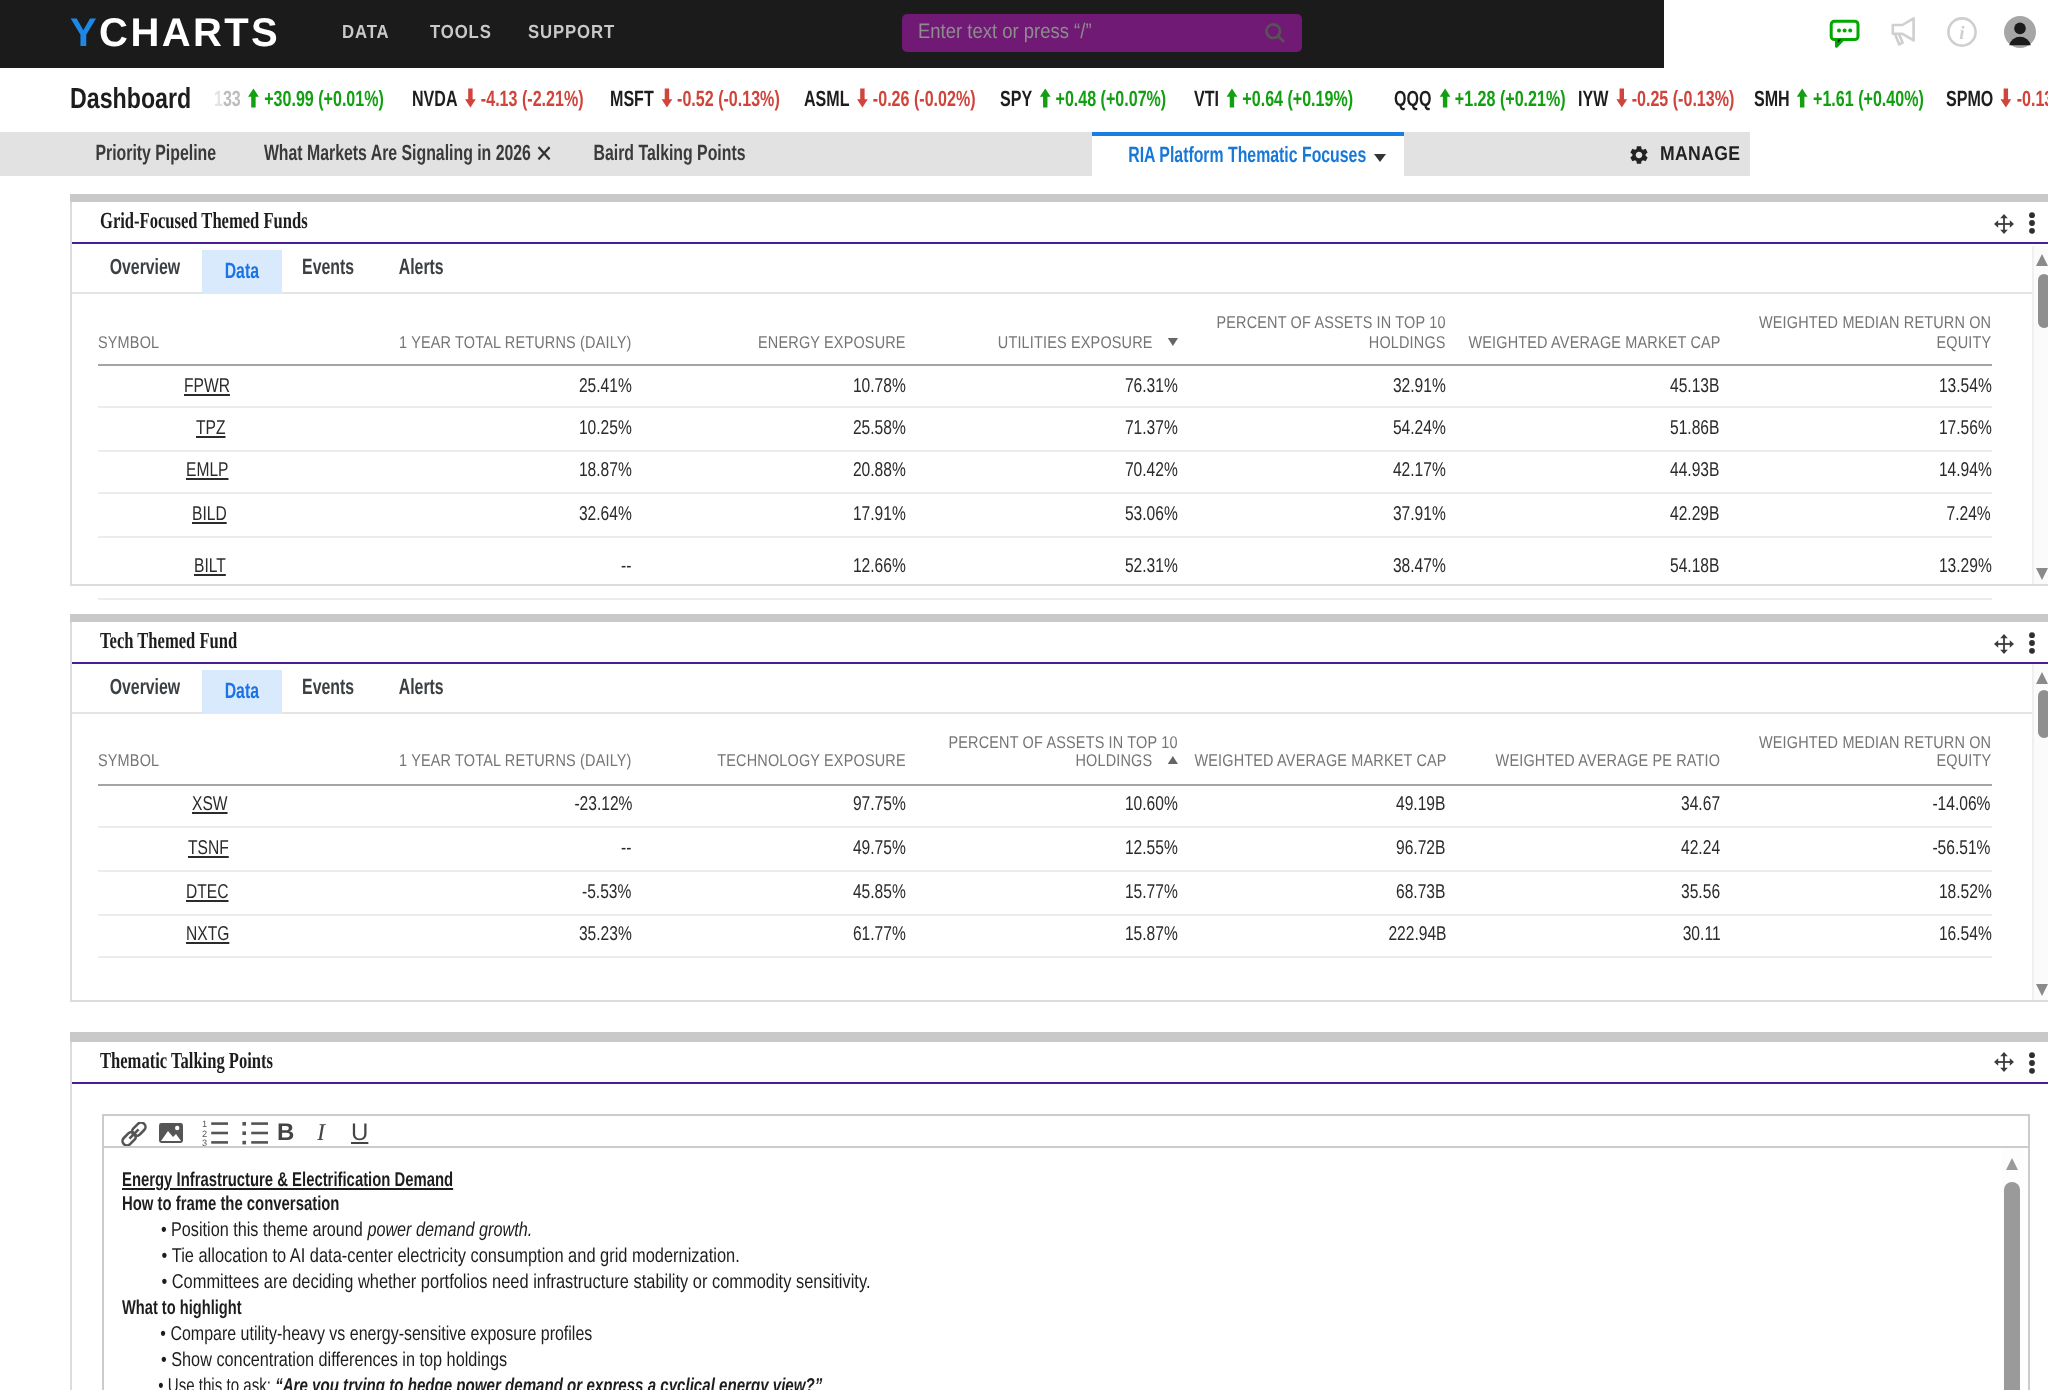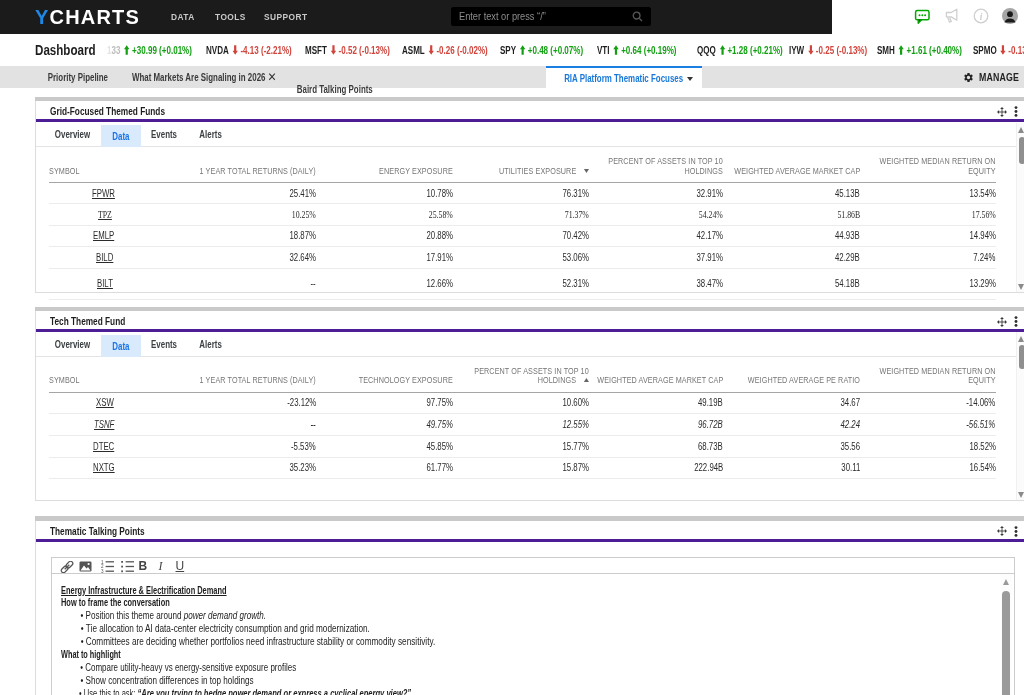--- a/index.html
+++ b/index.html
@@ -5,45 +5,45 @@
 html,body{margin:0;padding:0;}
 body{font-family:"Liberation Sans",sans-serif;}
 #app{position:relative;width:1024px;height:695px;overflow:hidden;background:#fff;}
 #app *{box-sizing:border-box;}
 
 #topbar{position:absolute;left:0;top:0;width:832px;height:34px;background:#1b1b1b;}
 #logo{position:absolute;left:35px;top:7px;font-size:20px;font-weight:700;letter-spacing:1.2px;color:#fff;line-height:20px;}
 #logo .y{color:#1e88e5;}
 .navitem{position:absolute;top:0;height:34px;line-height:34px;font-size:9.5px;font-weight:700;color:#c9c9c9;letter-spacing:.5px;}
 .navitem span{display:inline-block;transform:scaleX(.88);transform-origin:0 50%;}
-#search{position:absolute;left:451px;top:6.5px;width:200px;height:19.5px;background:#000000;border-radius:2.5px;}
+#search{position:absolute;left:451px;top:6.5px;width:200px;height:19.5px;background:#701a75;border-radius:2.5px;}
 #search .ph{position:absolute;left:8px;top:0;line-height:19.5px;font-size:10.5px;color:#8d8d8d;white-space:nowrap;transform:scaleX(.88);transform-origin:0 50%;}
 #search svg{position:absolute;right:8px;top:4px;}
 .tbico{position:absolute;top:8px;}
 
 #dashrow{position:absolute;left:0;top:34px;width:1024px;height:32px;background:#fff;}
 #dashtitle{position:absolute;left:35px;top:0;height:32px;line-height:32px;font-size:14.5px;font-weight:700;color:#1d1d1d;transform:scaleX(.8);transform-origin:0 50%;}
 .tk{position:absolute;top:0;height:32px;line-height:33px;font-size:11px;font-weight:700;white-space:nowrap;transform:scaleX(.73);transform-origin:0 50%;color:#1d1d1d;}
 .tk svg{margin:0 3px 0 5px;position:relative;top:1px;}
 .up{color:#12a012;}
 .dn{color:#d0443c;}
 
-#tabbar{position:absolute;left:0;top:66px;width:1024px;height:22px;background:#e2e2e2;}
+#tabbar{position:absolute;left:0;top:66px;width:875px;height:22px;background:#e2e2e2;}
 .tab{position:absolute;top:0;height:22px;display:flex;align-items:center;justify-content:center;font-size:11px;font-weight:700;color:#3a3a3a;white-space:nowrap;}
 .tab .lb{display:inline-block;transform:scaleX(.72);transform-origin:50% 50%;}
 #activetab{position:absolute;left:546px;top:0;width:156px;height:22px;background:#fff;border-top:2.4px solid #1a7fe0;display:flex;align-items:center;justify-content:center;color:#1878d8;font-size:11px;font-weight:700;white-space:nowrap;}
 #activetab .lb{display:inline-block;transform:scaleX(.72);transform-origin:50% 50%;}
 .caret{position:absolute;left:141px;top:9px;width:0;height:0;border-left:3.5px solid transparent;border-right:3.5px solid transparent;border-top:4px solid #333;}
 .closex{position:absolute;left:152px;top:0;line-height:22px;font-size:12px;font-weight:400;color:#333;transform:scaleX(.9);}
 #manage{position:absolute;right:-1px;top:0;height:22px;display:flex;align-items:center;font-size:10px;font-weight:700;color:#222;}
 #manage .lb{display:inline-block;transform:scaleX(.88);transform-origin:0 50%;letter-spacing:.2px;}
 
 .panel{position:absolute;left:35px;width:990px;background:#fff;border:1px solid #dcdcdc;border-top:none;}
 .pbar{position:absolute;left:-1px;top:0;width:990px;height:4.5px;background:#c9c9c9;}
-.ptitle{position:absolute;left:0;top:4.5px;width:988px;height:21px;border-bottom:3px solid #4c1d95;}
+.ptitle{position:absolute;left:0;top:4.5px;width:988px;height:21px;border-bottom:1px solid #4c1d95;font-family:Liberation Serif, serif;}
 .ptitle .t{position:absolute;left:14px;top:0;line-height:21px;font-size:11.5px;font-weight:700;color:#1d1d1d;white-space:nowrap;transform:scaleX(.72);transform-origin:0 50%;}
 .pctrl{position:absolute;top:9px;left:961px;width:34px;height:12px;display:flex;align-items:center;}
 .ptabs{position:absolute;left:0;top:25.5px;width:988px;height:24.5px;border-bottom:1px solid #e4e4e4;}
 .wtab{position:absolute;top:0;height:24.5px;display:flex;align-items:center;justify-content:center;font-size:11px;font-weight:700;color:#3c4043;white-space:nowrap;}
 .wtab .lb{display:inline-block;transform:scaleX(.72);transform-origin:50% 50%;}
 .wtab.on{background:#d9eafc;color:#1a73e8;top:2.5px;height:22px;}
 table.grid{position:absolute;left:14px;border-collapse:collapse;table-layout:fixed;width:946px;}
 table.grid th{font-size:8.5px;font-weight:400;color:#757575;position:relative;padding:0;line-height:9.5px;letter-spacing:.1px;border-bottom:1px solid #a5a5a5;}
 table.grid th .hs{position:absolute;right:0;bottom:6px;white-space:nowrap;transform:scaleX(.85);transform-origin:100% 100%;text-align:right;}
 table.grid th.l .hs{left:0;right:auto;transform-origin:0 100%;text-align:left;}
@@ -147,21 +147,21 @@
 </div>
 
 <div id="tabbar">
   <div class="tab" style="left:40px;width:75px;">
         <span class="lb">Priority Pipeline</span>
       </div>
   <div class="tab" style="left:115px;width:167px;">
         <span class="lb">What Markets Are Signaling in 2026</span>
         <span class="closex">✕</span>
       </div>
-  <div class="tab" style="left:287px;width:95px;margin-top:12px;">
+  <div class="tab" style="left:287px;width:95px;">
         <span class="lb">Baird Talking Points</span>
       </div>
   <div id="activetab">
         <span class="lb">RIA Platform Thematic Focuses</span>
         <span class="caret"></span>
       </div>
   <div id="manage">
     <svg width="11" height="11" viewBox="0 0 24 24" style="margin-right:5px;">
           <path fill="#222" d="M19.14 12.94c.04-.3.06-.61.06-.94 0-.32-.02-.64-.07-.94l2.03-1.58c.18-.14.23-.41.12-.61l-1.92-3.32c-.12-.22-.37-.29-.59-.22l-2.39.96c-.5-.38-1.03-.7-1.62-.94l-.36-2.54c-.04-.24-.24-.41-.48-.41h-3.84c-.24 0-.43.17-.47.41l-.36 2.54c-.59.24-1.13.57-1.62.94l-2.39-.96c-.22-.08-.47 0-.59.22L2.74 8.87c-.12.21-.08.47.12.61l2.03 1.58c-.05.3-.09.63-.09.94s.02.64.07.94l-2.03 1.58c-.18.14-.23.41-.12.61l1.92 3.32c.12.22.37.29.59.22l2.39-.96c.5.38 1.03.7 1.62.94l.36 2.54c.05.24.24.41.48.41h3.84c.24 0 .44-.17.47-.41l.36-2.54c.59-.24 1.13-.56 1.62-.94l2.39.96c.22.08.47 0 .59-.22l1.92-3.32c.12-.22.07-.47-.12-.61l-2.01-1.58zM12 15.6c-1.98 0-3.6-1.62-3.6-3.6s1.62-3.6 3.6-3.6 3.6 1.62 3.6 3.6-1.62 3.6-3.6 3.6z"></path>
         </svg>
@@ -236,21 +236,21 @@
     </tr>
     <tr style="height:21.4px;">
             <td class="l"><a>FPWR</a></td>
             <td><span class="ns">25.41%</span></td>
             <td><span class="ns">10.78%</span></td>
             <td><span class="ns">76.31%</span></td>
             <td><span class="ns">32.91%</span></td>
             <td><span class="ns">45.13B</span></td>
             <td><span class="ns">13.54%</span></td>
           </tr>
-    <tr style="height:21.4px;font-family:Liberation Serif, serif;">
+    <tr style="height:21.4px;">
             <td class="l"><a>TPZ</a></td>
             <td><span class="ns">10.25%</span></td>
             <td><span class="ns">25.58%</span></td>
             <td><span class="ns">71.37%</span></td>
             <td><span class="ns">54.24%</span></td>
             <td><span class="ns">51.86B</span></td>
             <td><span class="ns">17.56%</span></td>
           </tr>
     <tr style="height:21.4px;">
             <td class="l"><a>EMLP</a></td>
@@ -355,21 +355,21 @@
     </tr>
     <tr style="height:21.7px;">
             <td class="l"><a>XSW</a></td>
             <td><span class="ns">-23.12%</span></td>
             <td><span class="ns">97.75%</span></td>
             <td><span class="ns">10.60%</span></td>
             <td><span class="ns">49.19B</span></td>
             <td><span class="ns">34.67</span></td>
             <td><span class="ns">-14.06%</span></td>
           </tr>
-    <tr style="height:21.7px;font-style:italic;">
+    <tr style="height:21.7px;">
             <td class="l"><a>TSNF</a></td>
             <td><span class="ns">--</span></td>
             <td><span class="ns">49.75%</span></td>
             <td><span class="ns">12.55%</span></td>
             <td><span class="ns">96.72B</span></td>
             <td><span class="ns">42.24</span></td>
             <td><span class="ns">-56.51%</span></td>
           </tr>
     <tr style="height:21.7px;">
             <td class="l"><a>DTEC</a></td>

